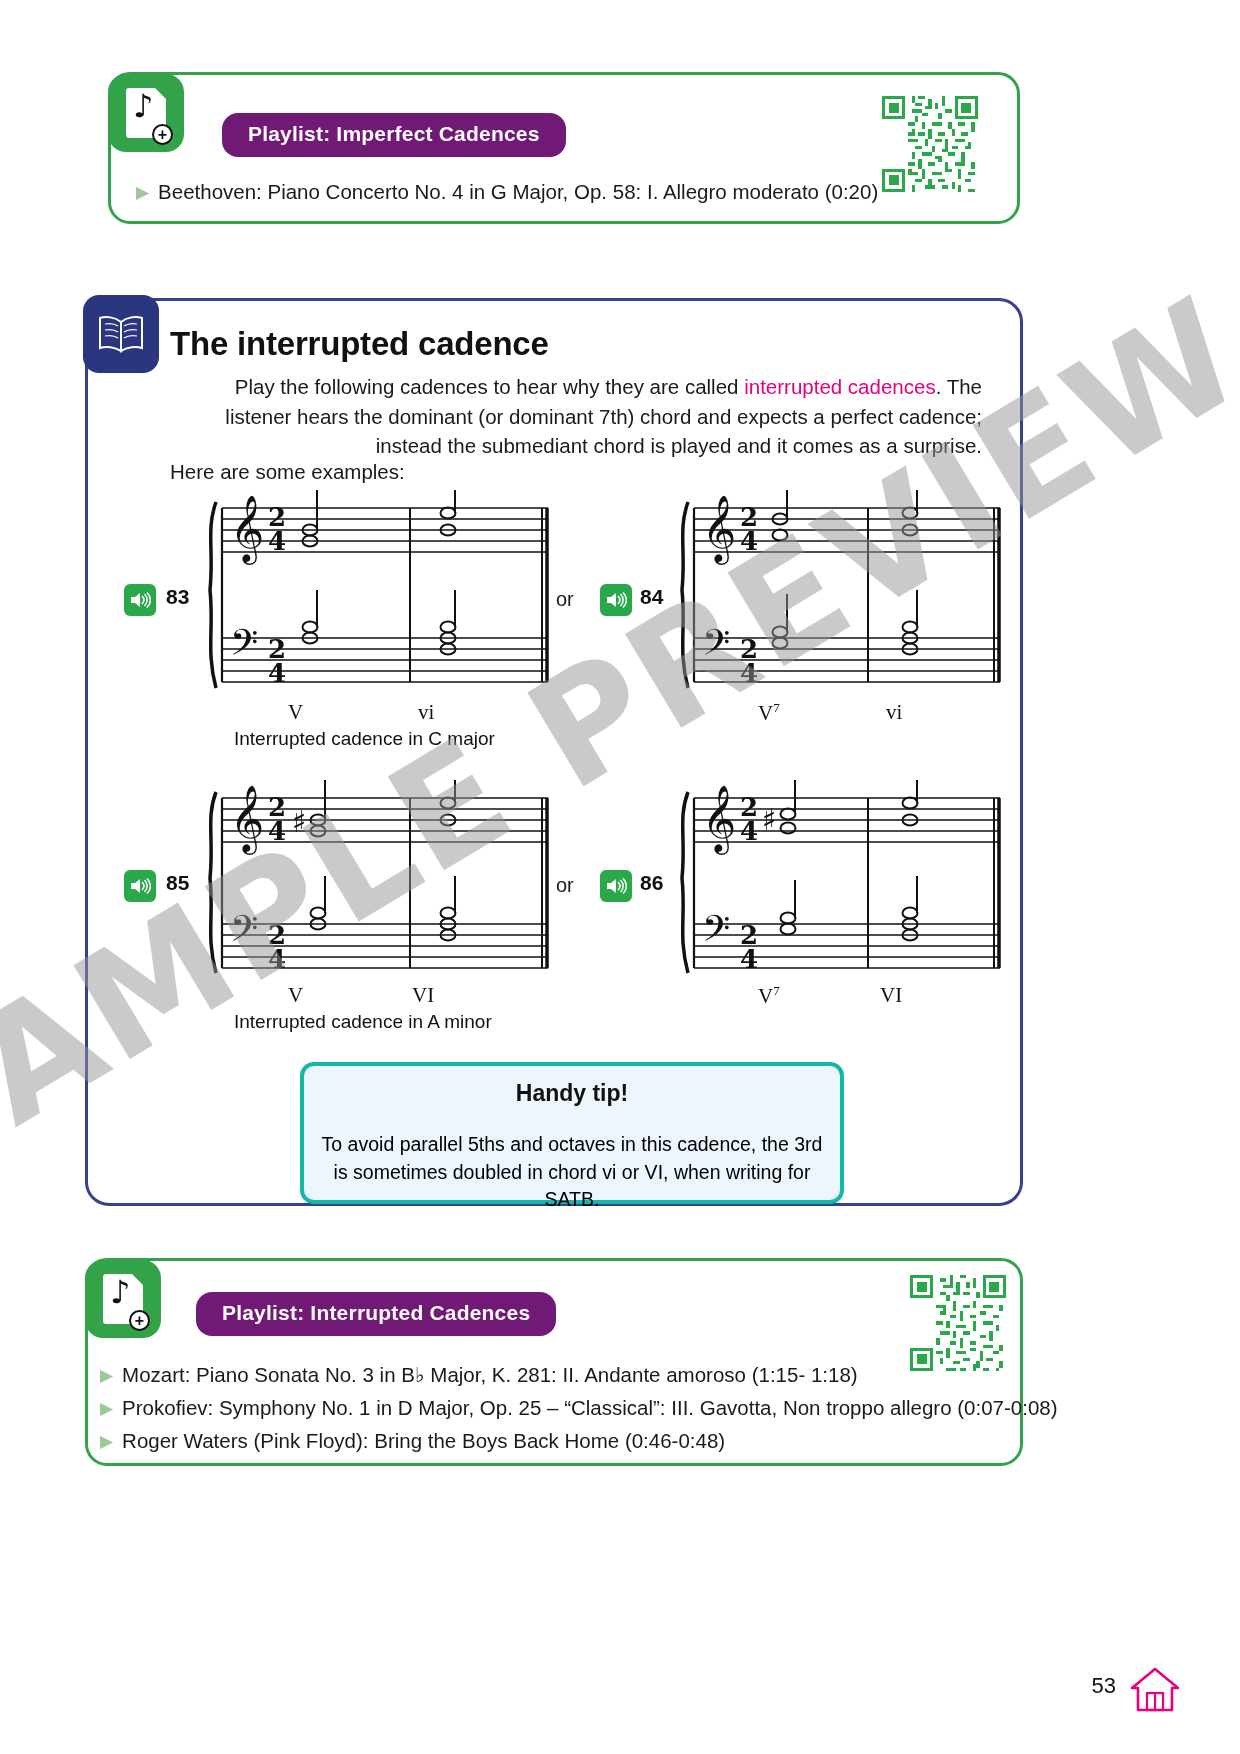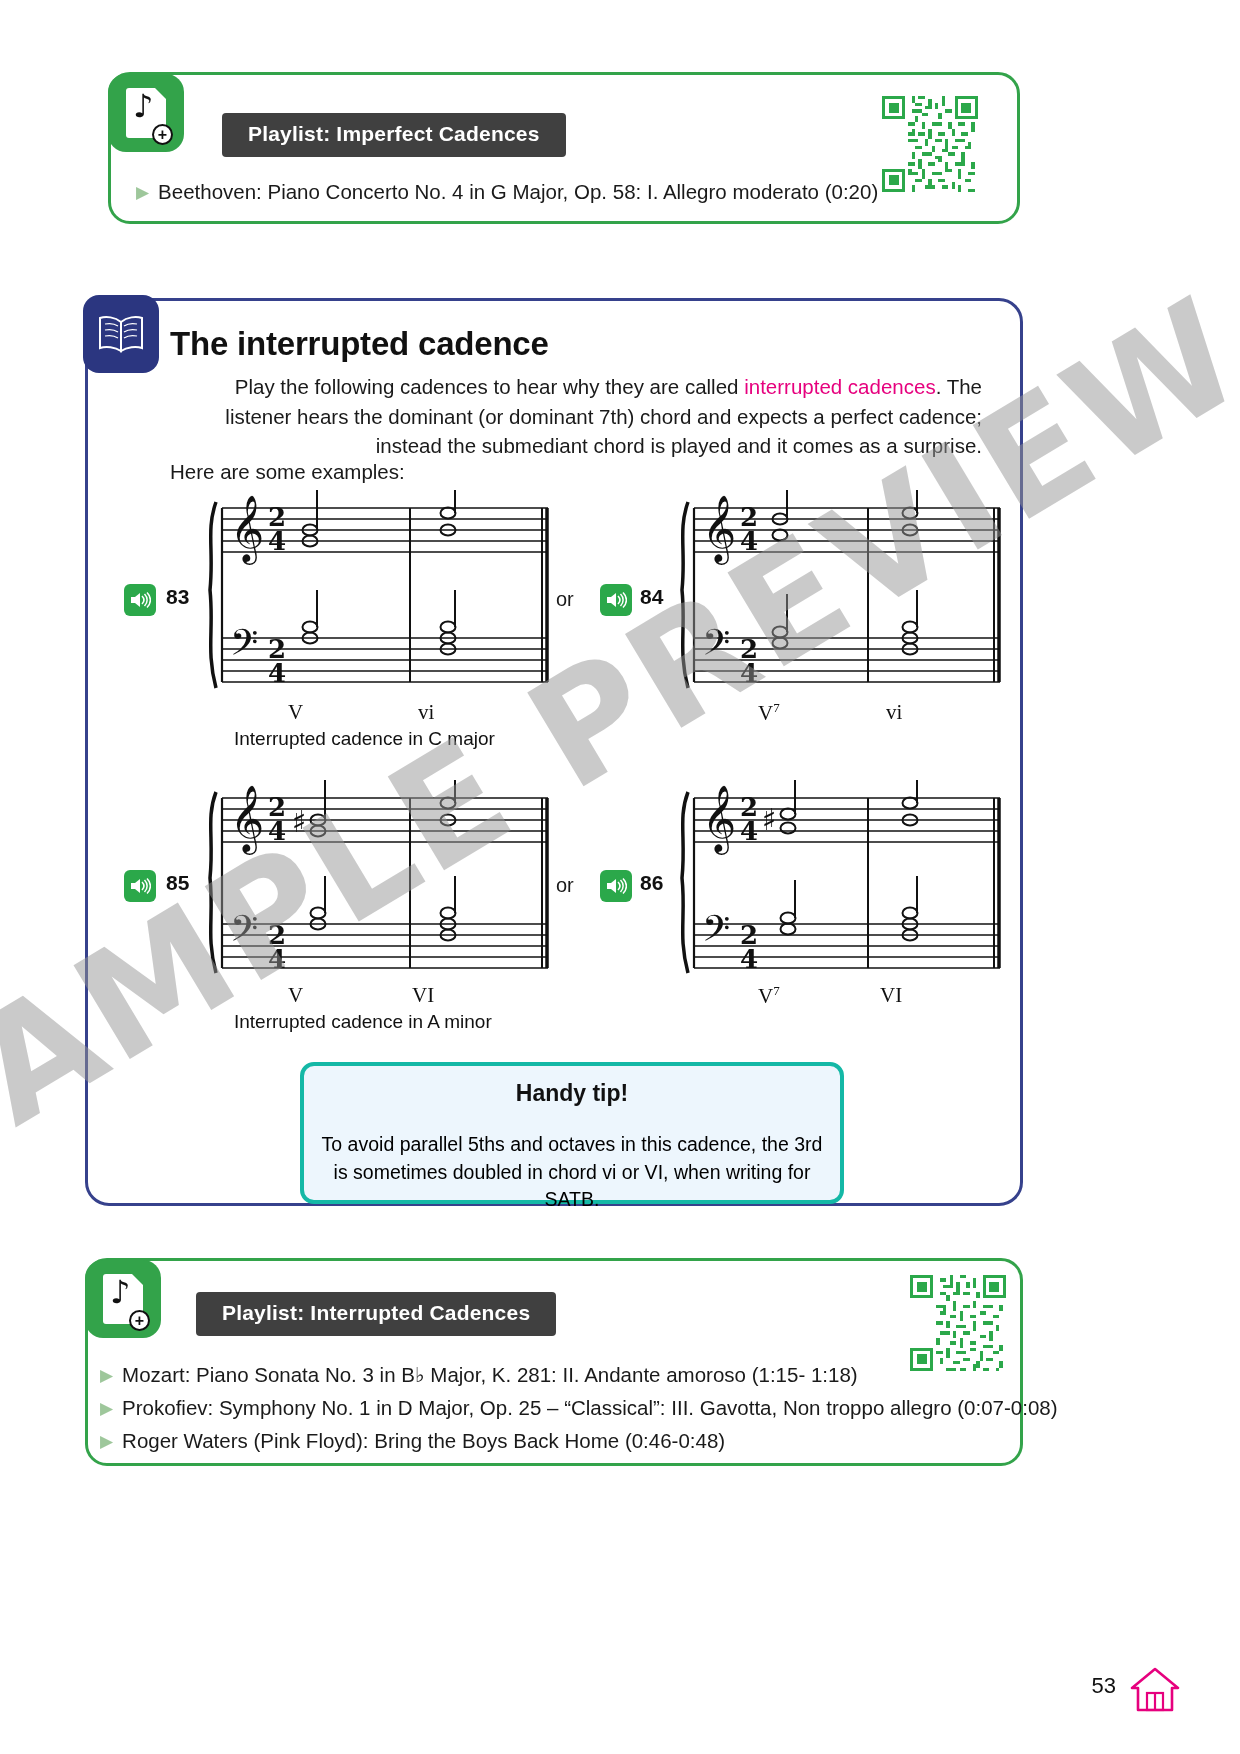--- a/index.html
+++ b/index.html
@@ -74,23 +74,23 @@
     right: -7px; bottom: -7px;
     width: 21px; height: 21px;
     background: #fff; border: 2px solid #111;
     border-radius: 50%;
     display: flex; align-items: center; justify-content: center;
     font-size: 16px; font-weight: 700; line-height: 1; color: #111;
   }
 
   .playlist-pill {
     position: absolute;
-    background: #404040;
+    background: #701a75;
     color: #fff;
-    border-radius: 4px;
+    border-radius: 16px;
     padding: 9px 26px 11px 26px;
     font-size: 21px;
     font-weight: 700;
     letter-spacing: .2px;
     white-space: nowrap;
     z-index: 5;
   }
 
   .qr {
     position: absolute;

